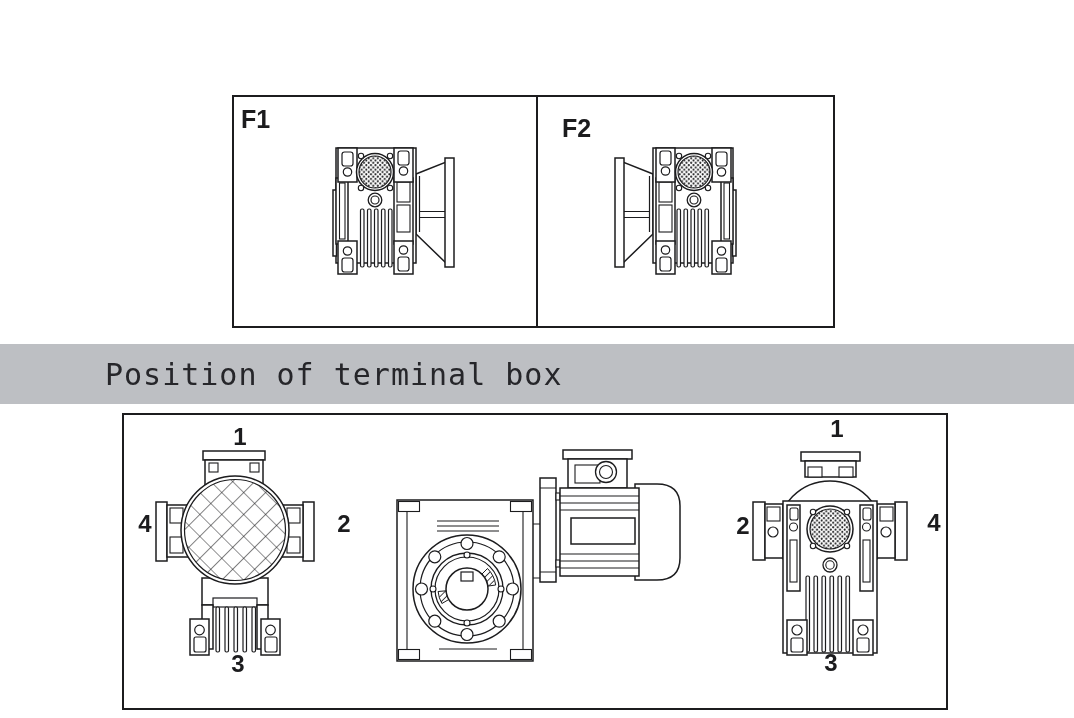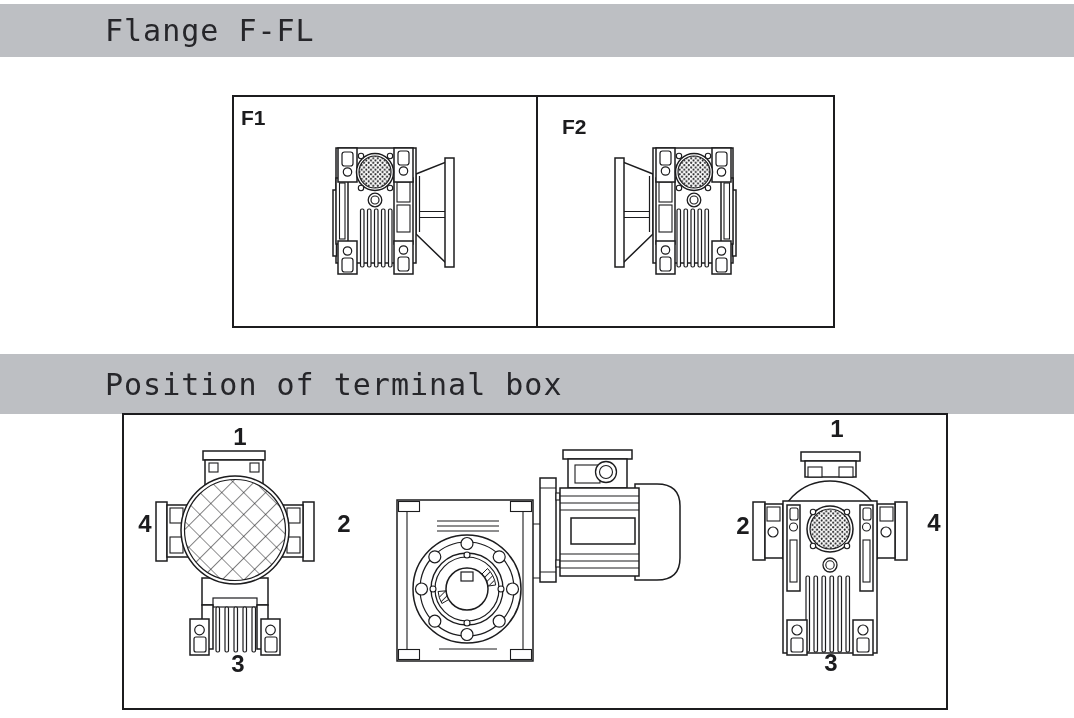--- a/index.html
+++ b/index.html
@@ -2,26 +2,26 @@
 <html><head>
 <meta charset="utf-8">
 <style>
   html,body{margin:0;padding:0;background:#fff;}
   .page{position:relative;width:1074px;height:718px;background:#ffffff;overflow:hidden;
         font-family:"Liberation Sans",sans-serif;color:#1c1c1e;}
   .banner{position:absolute;left:0;width:1074px;background:#bdbfc3;display:flex;align-items:center;}
   .banner .title{padding-left:105px;font-family:"DejaVu Sans Mono",monospace;font-size:30px;
         font-weight:500;color:#26262a;letter-spacing:1px;white-space:nowrap;}
   .banner1{top:4px;height:53px;}
-  .banner2{top:354px;height:60px;}
+  .banner2{top:344px;height:60px;}
   .frame{position:absolute;border:2px solid #1c1c1e;background:#fff;box-sizing:border-box;}
   .flange-box{left:232px;top:95px;width:603px;height:233px;}
   .divider{position:absolute;left:536px;top:95px;width:2px;height:233px;background:#1c1c1e;}
   .terminal-box{left:122px;top:413px;width:826px;height:297px;}
-  .flabel{position:absolute;font-weight:700;font-size:21px;color:#1c1c1e;line-height:1;}
+  .flabel{position:absolute;font-weight:700;font-size:25px;color:#1c1c1e;line-height:1;}
   .num{position:absolute;transform:translate(-50%,-50%);font-weight:700;font-size:24px;color:#1c1c1e;line-height:1;}
   svg.art{position:absolute;overflow:visible;}
 </style>
 </head>
 <body>
 
 <div class="page">
 
   <svg width="0" height="0" style="position:absolute" aria-hidden="true">
     <defs>
@@ -81,23 +81,20 @@
         <circle cx="57" cy="15" r="2.7" stroke-width="1.1"></circle>
         <circle cx="28" cy="47" r="2.7" stroke-width="1.1"></circle>
         <circle cx="57" cy="47" r="2.7" stroke-width="1.1"></circle>
 
         <circle cx="42" cy="59" r="6.8" stroke-width="1.3"></circle>
         <circle cx="42" cy="59" r="4" stroke-width="1.2"></circle>
       </g>
     </defs>
   </svg>
 
-  <section class="banner banner1">
-    <span class="title">Flange F-FL</span>
-  </section>
 
   <div class="frame flange-box"></div>
   <div class="divider"></div>
 
   <span class="flabel" style="left:241px;top:107px">F1</span>
   <span class="flabel" style="left:562px;top:116px">F2</span>
 
   <svg class="art" style="left:333px;top:141px" width="122" height="140" viewBox="0 0 122 140">
     <use href="#gearF"></use>
   </svg>

